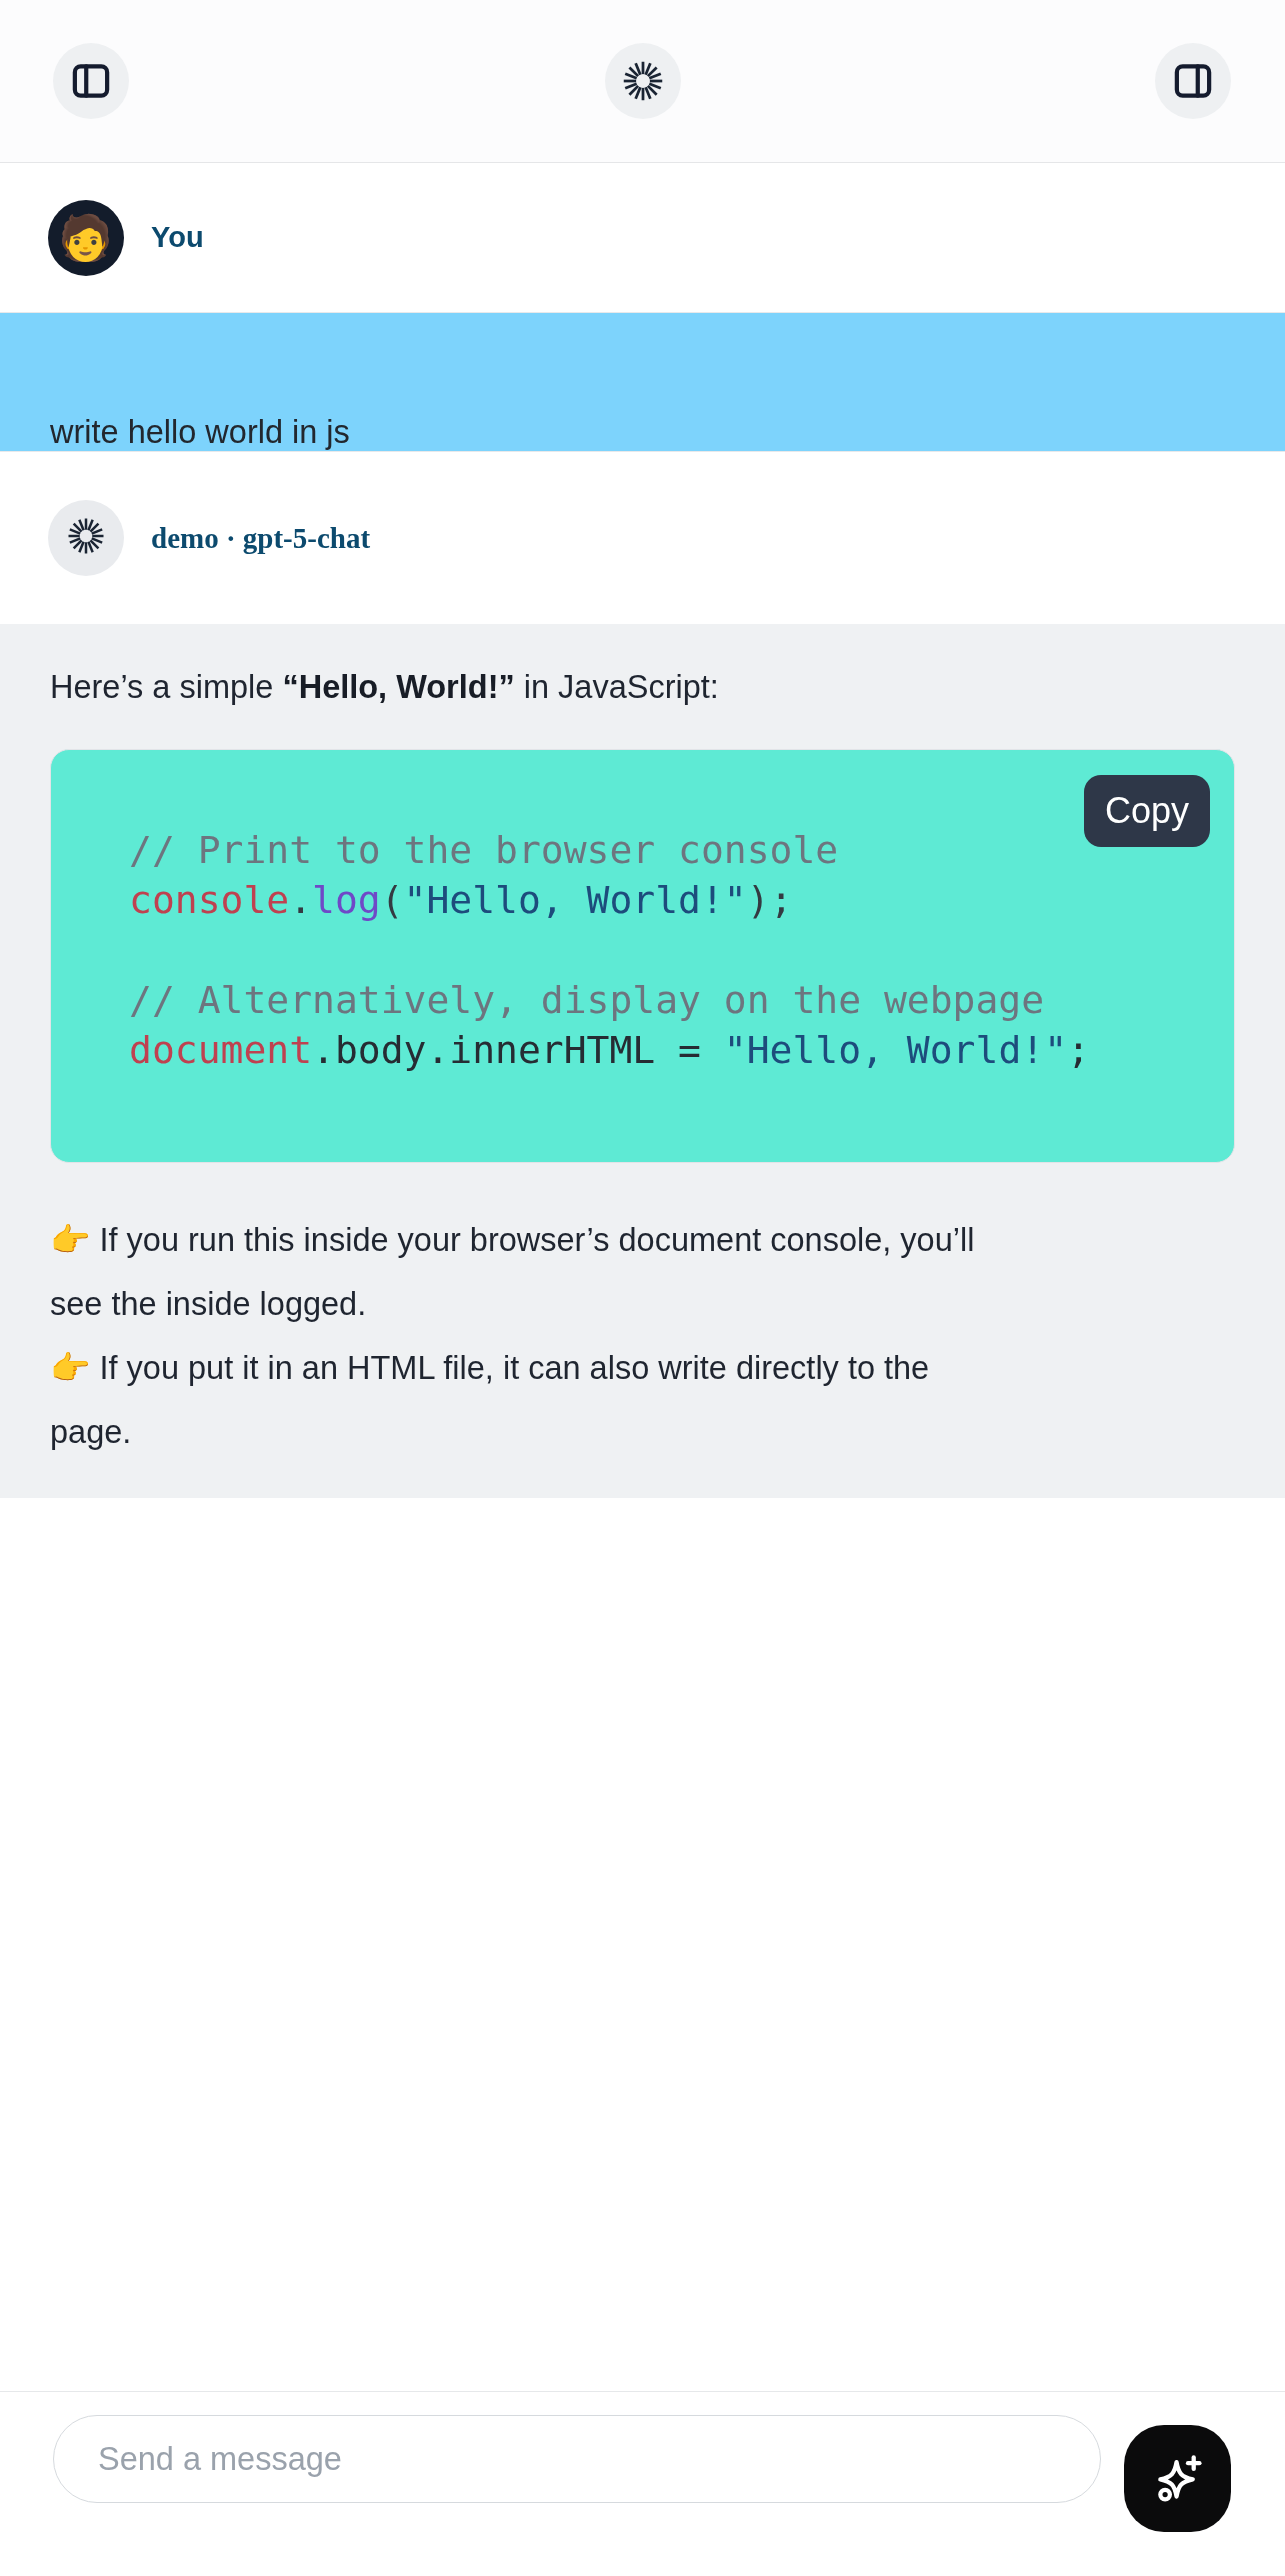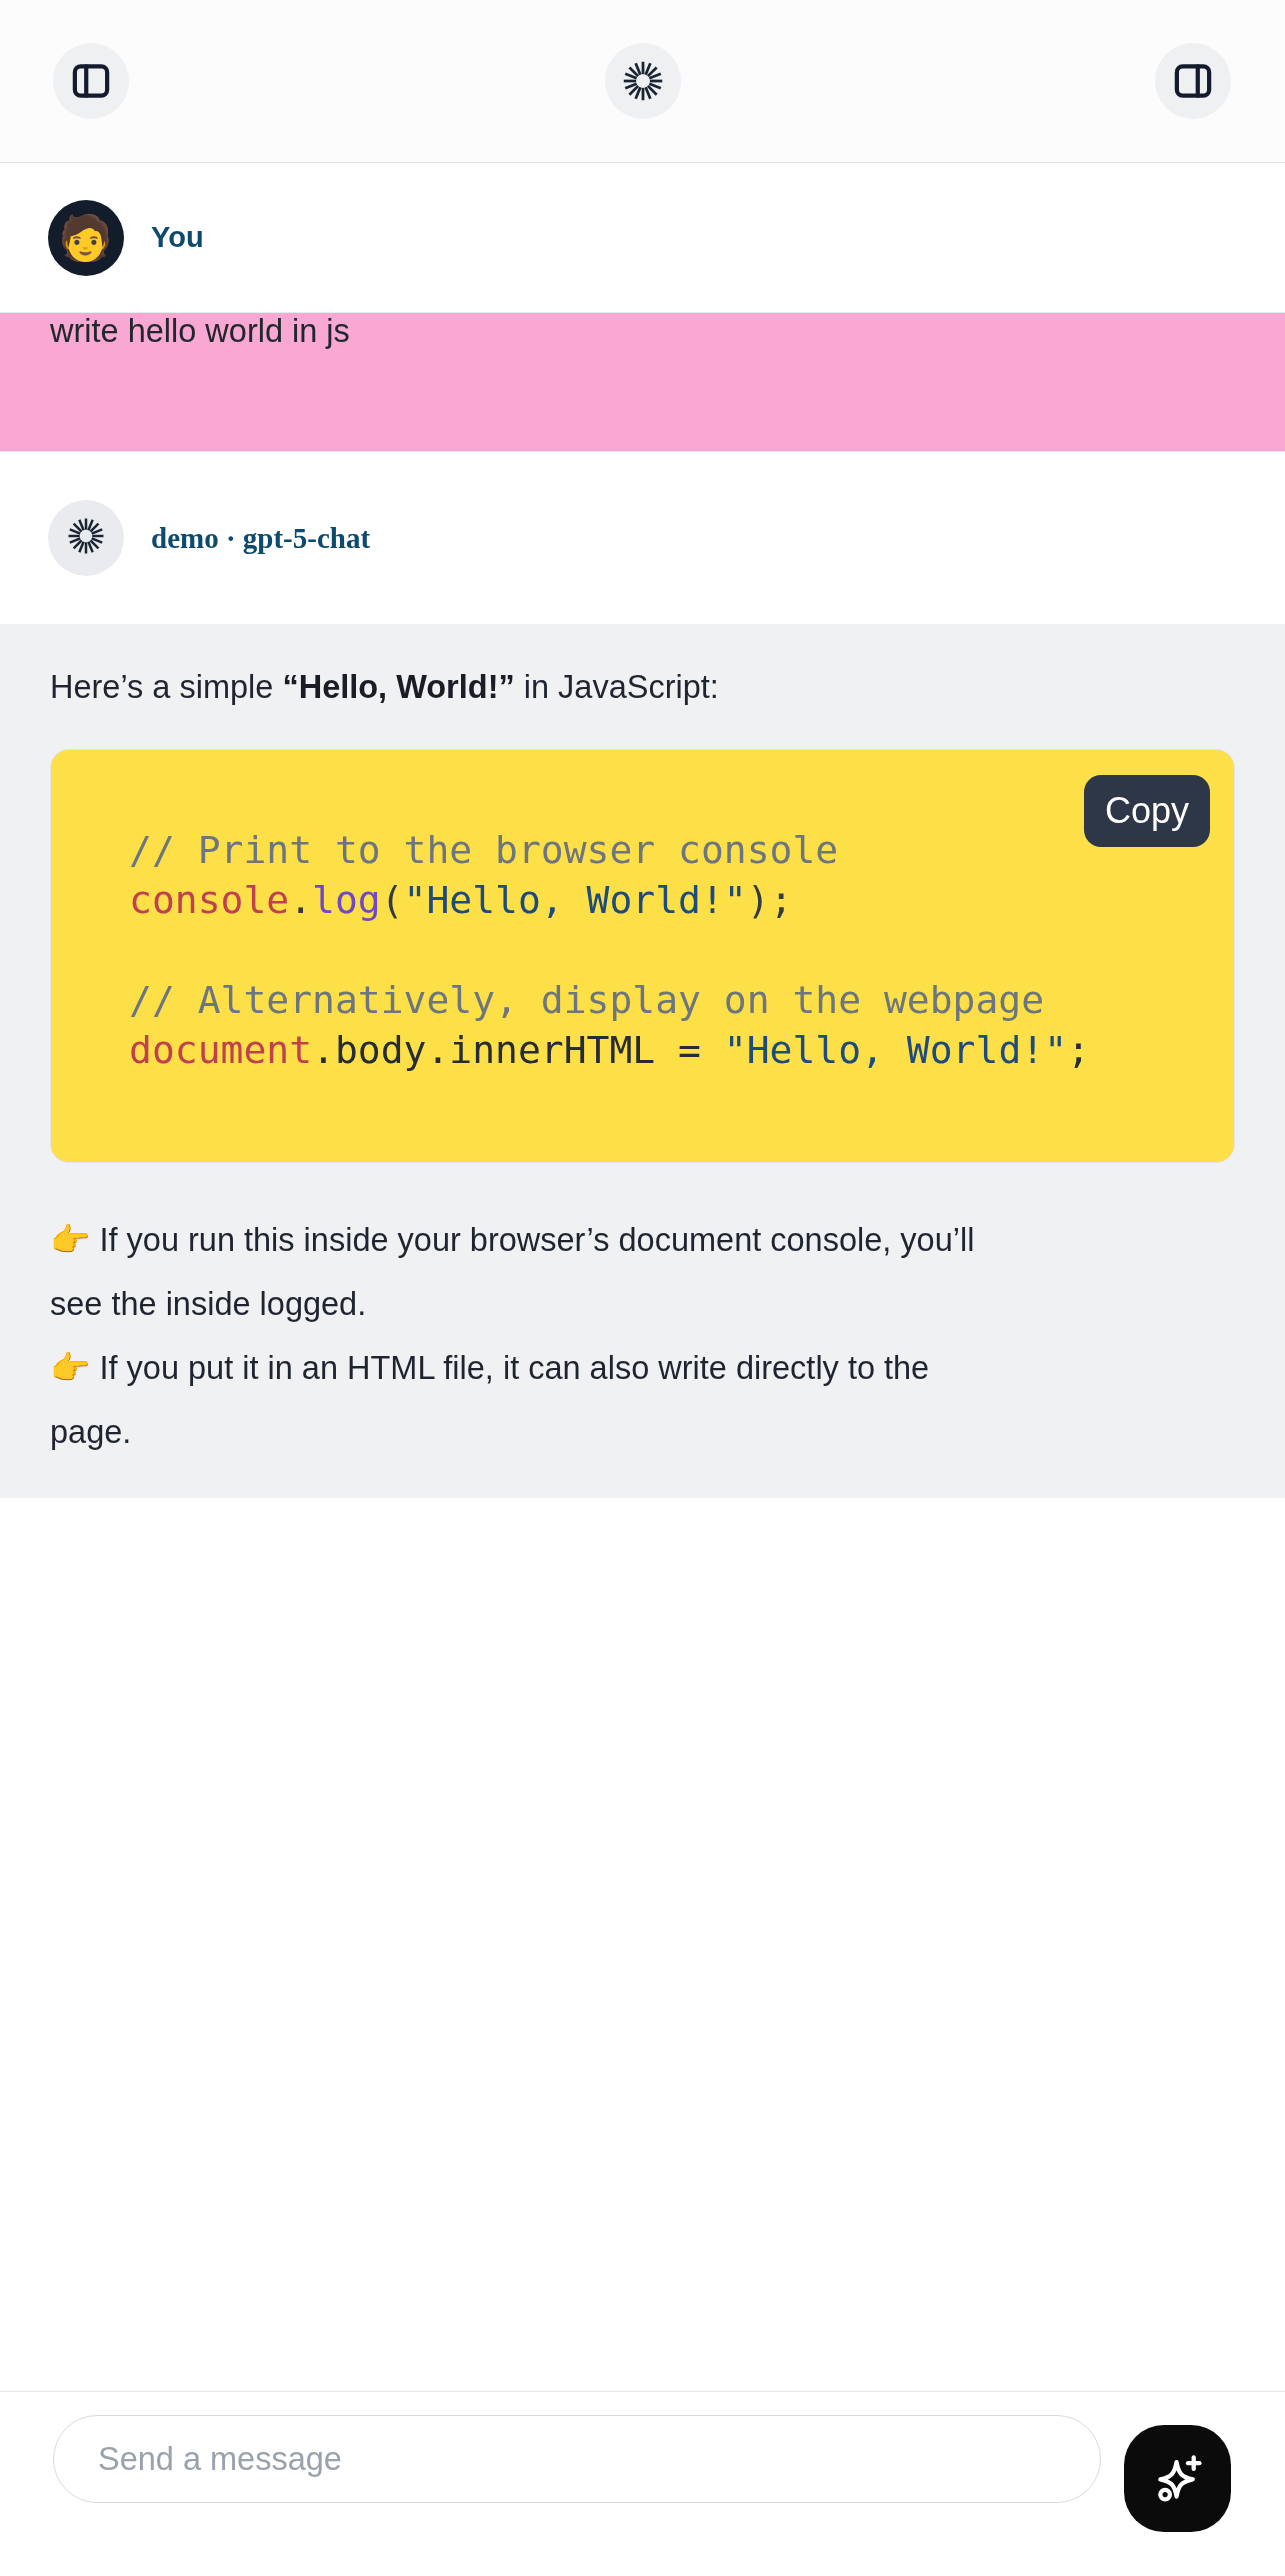--- a/index.html
+++ b/index.html
@@ -23,35 +23,35 @@
   
   .author-row{display:flex;align-items:center;gap:27px;padding-left:48px;background:#fff;}
   .author-row.user{height:149px;}
   .author-row.assistant{height:172px;font-family:Liberation Serif, serif;}
   .avatar{width:76px;height:76px;border-radius:50%;display:flex;align-items:center;justify-content:center;flex:0 0 auto;}
   .avatar.user{background:#131c2b;font-size:44px;line-height:1;}
   .avatar.assistant{background:#e9ebee;}
   .author-label{font-size:29px;font-weight:700;color:#0c4a6e;}
   
   .user-band{
-    background:#f9a8d4;border-top:1px solid #e8e9eb;border-bottom:1px solid #e8e9eb;
-    height:140px;box-sizing:border-box;display:flex;align-items:flex-start;
+    background:#7dd3fc;border-top:1px solid #e8e9eb;border-bottom:1px solid #e8e9eb;
+    height:140px;box-sizing:border-box;display:flex;align-items:flex-end;
     padding:0 50px;font-size:32.5px;color:#22272e;
   }
   
   .assistant-band{
     background:#eff1f3;padding:31px 50px 34px;box-sizing:border-box;
   }
   .assistant-band p{margin:0;font-size:32.5px;line-height:64px;color:#1f2530;}
   .assistant-band p strong{font-weight:700;color:#181d26;}
   .para-tips{margin-top:45px !important;}
   .para-question{margin-top:44px !important;}
   
   .codeblock{
-    margin-top:30px;position:relative;background:#fde047;border:1px solid #e2e4e8;
+    margin-top:30px;position:relative;background:#5eead4;border:1px solid #e2e4e8;
     border-radius:19px;box-sizing:border-box;height:414px;overflow:hidden;
   }
   .codeblock pre{
     margin:0;padding:75px 38px 89px 78px;
     font-family:"DejaVu Sans Mono","Liberation Mono",monospace;
     font-size:38px;line-height:50px;white-space:pre;
   }
   .copy-btn{
     position:absolute;top:25px;right:24px;width:126px;height:72px;border:none;
     background:#2e3748;color:#ffffff;font-family:"Liberation Sans",sans-serif;

